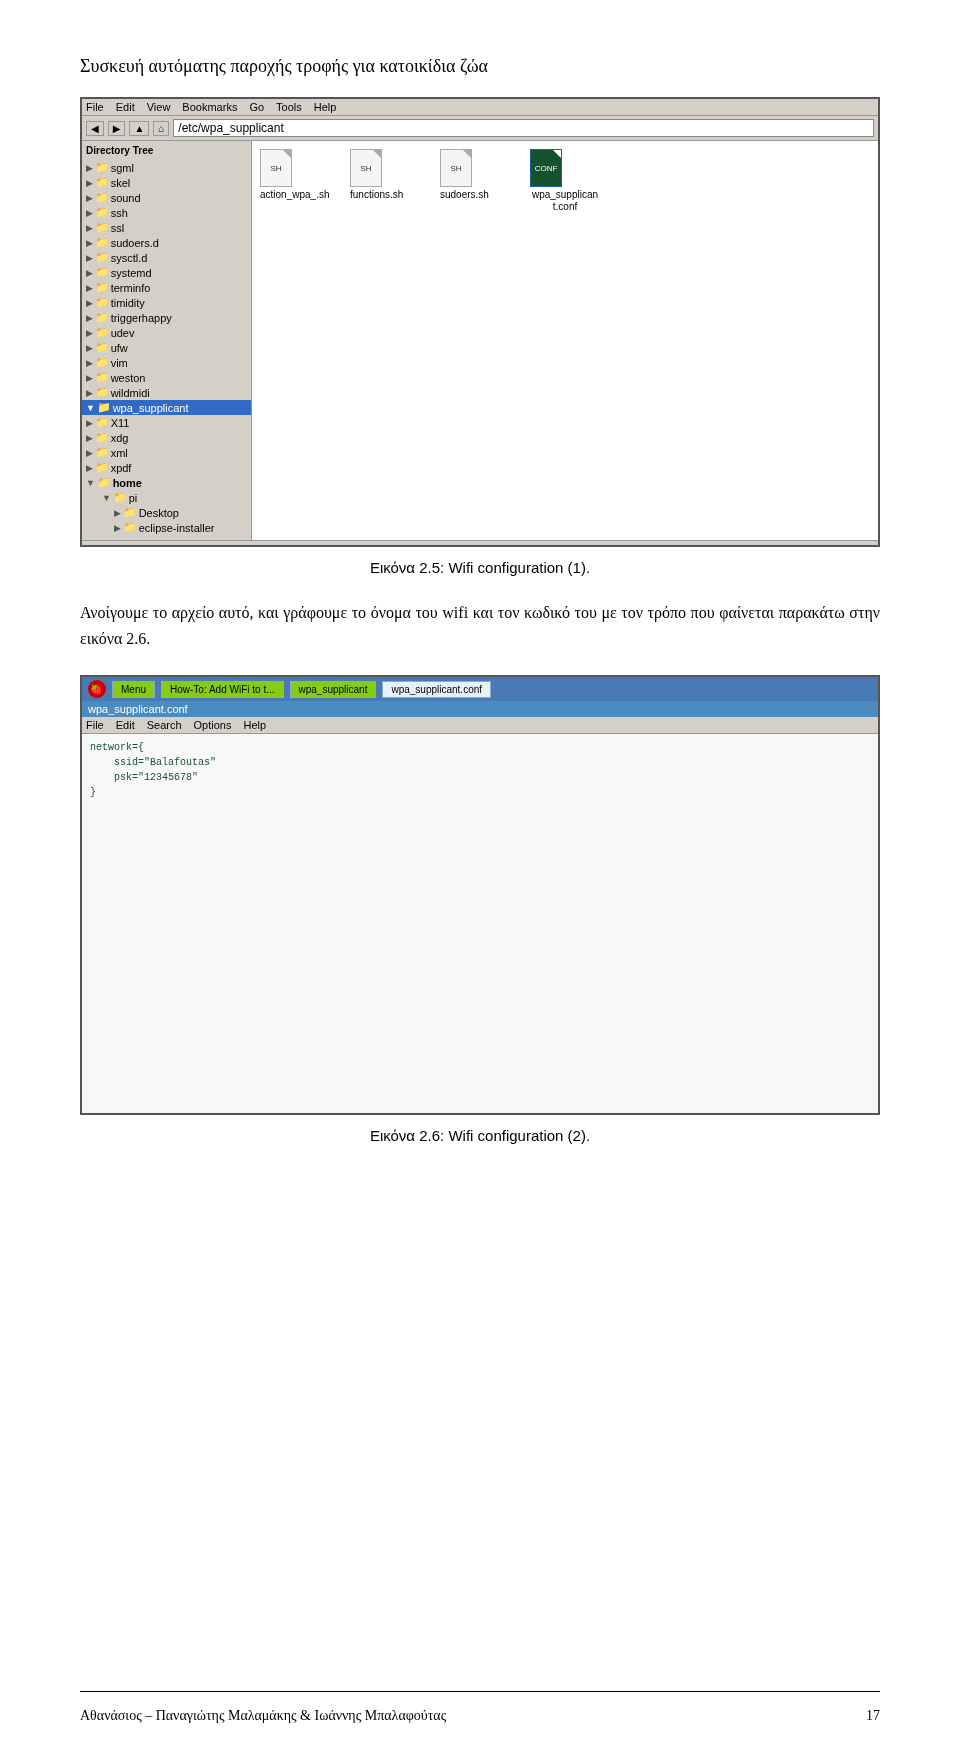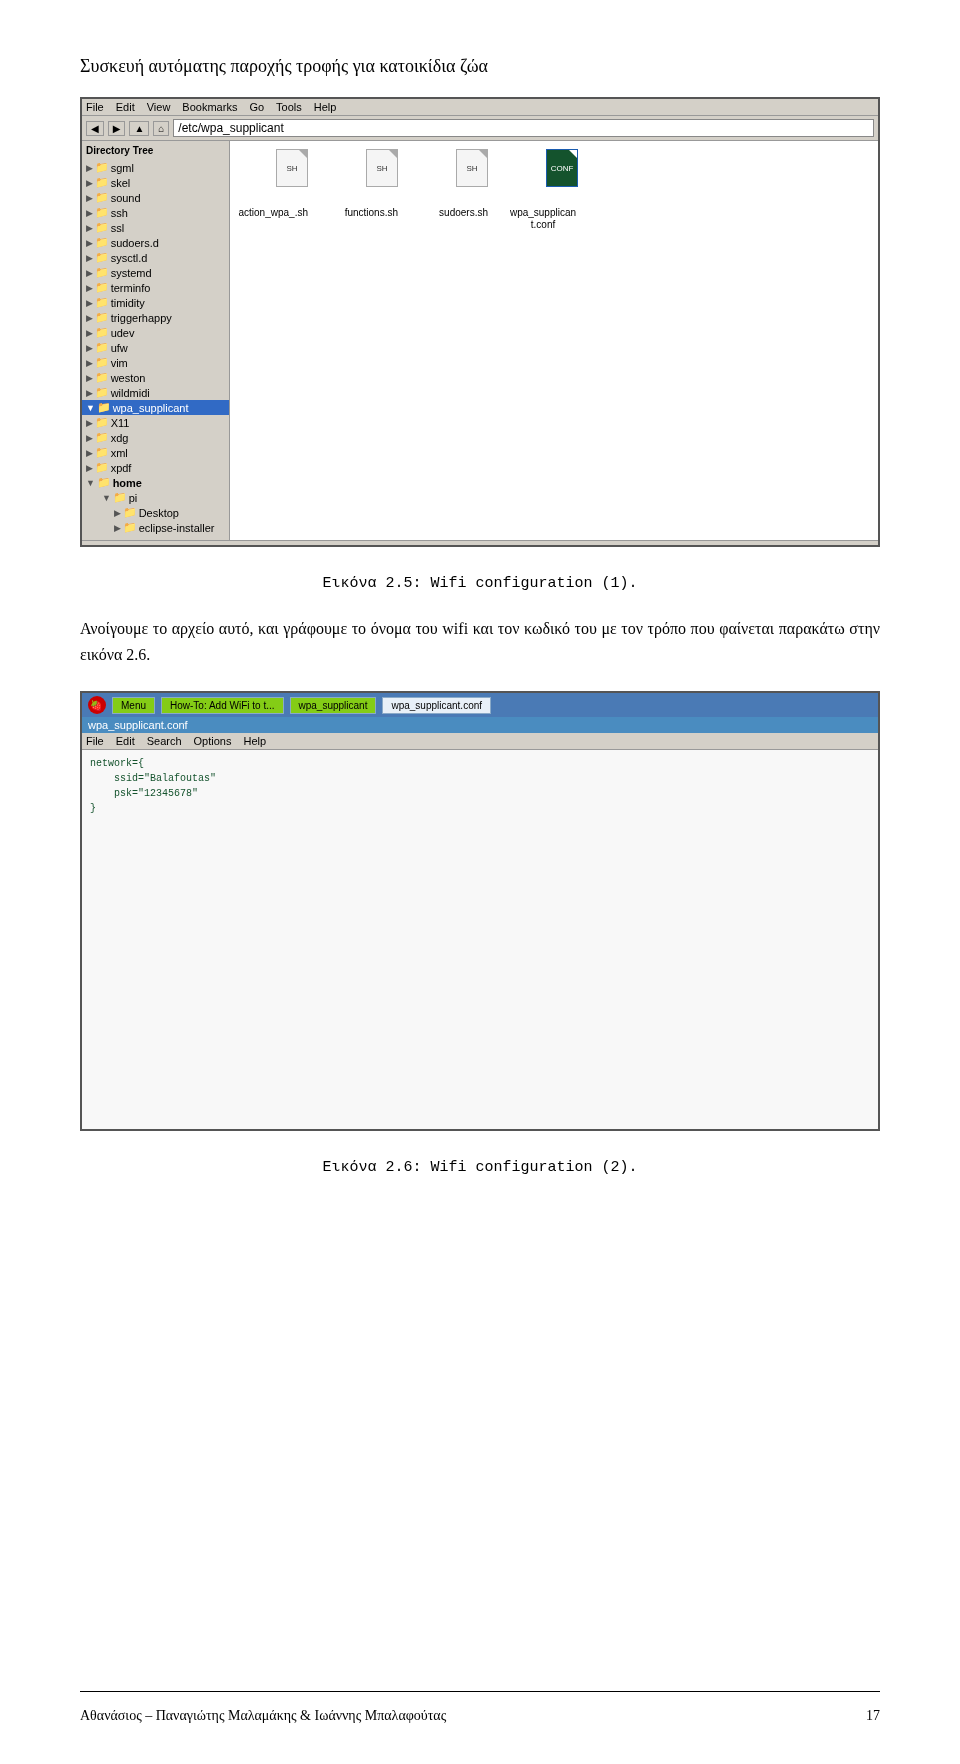--- a/index.html
+++ b/index.html
@@ -25,21 +25,20 @@
       font-size: 18px;
       font-weight: normal;
       margin-bottom: 20px;
       font-family: "Times New Roman", Times, serif;
     }
 
     
     .screenshot-container {
       width: 100%;
       border: 2px solid #555;
-      margin-bottom: 16px;
       background: #e8e8e8;
       position: relative;
       overflow: hidden;
     }
 
     .screenshot1 {
       height: 450px;
     }
 
     
@@ -88,21 +87,21 @@
       flex: 1;
     }
 
     .fm-content {
       display: flex;
       flex: 1;
       overflow: hidden;
     }
 
     .fm-sidebar {
-      width: 148px;
+      width: 170px;
       background: #d4d0c8;
       border-right: 1px solid #999;
       overflow-y: auto;
       padding: 2px 0;
     }
 
     .fm-tree-item {
       font-size: 11px;
       font-family: Arial, sans-serif;
       padding: 1px 4px;
@@ -145,22 +144,22 @@
       padding: 8px;
       display: flex;
       flex-direction: row;
       gap: 20px;
       align-items: flex-start;
     }
 
     .fm-file-item {
       display: flex;
       flex-direction: column;
-      align-items: flex-end;
-      gap: 20px;
+      align-items: flex-start;
+      gap: 2px;
       width: 70px;
     }
 
     .fm-file-icon {
       width: 32px;
       height: 38px;
       background: #f5f5f5;
       border: 1px solid #aaa;
       display: flex;
       align-items: center;
@@ -194,21 +193,21 @@
       font-size: 10px;
       font-family: Arial, sans-serif;
       text-align: center;
       word-break: break-all;
       line-height: 1.2;
     }
 
     .caption {
       text-align: center;
       font-size: 15px;
-      font-family: Liberation Mono, monospace;
+      font-family: Liberation Sans, sans-serif;
       margin: 12px 0 24px 0;
     }
 
     .body-text {
       font-size: 16px;
       font-family: "Times New Roman", Times, serif;
       line-height: 1.6;
       margin-bottom: 24px;
       text-align: justify;
     }

